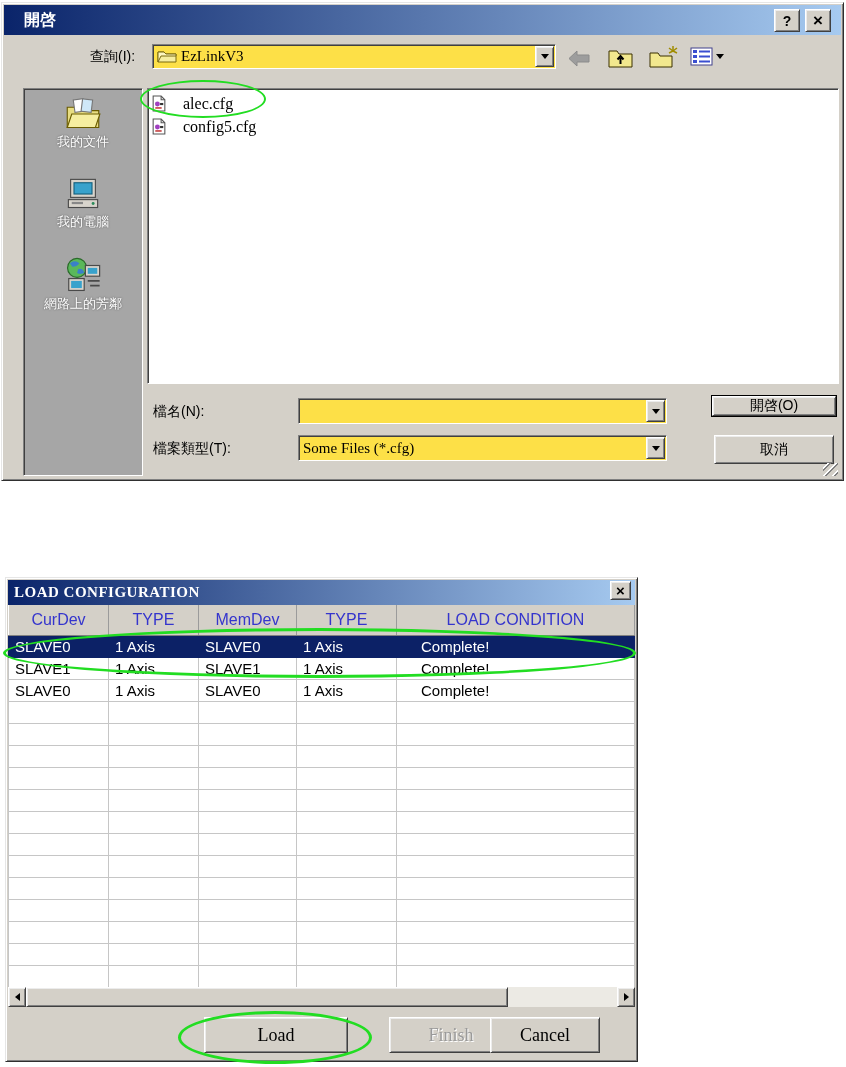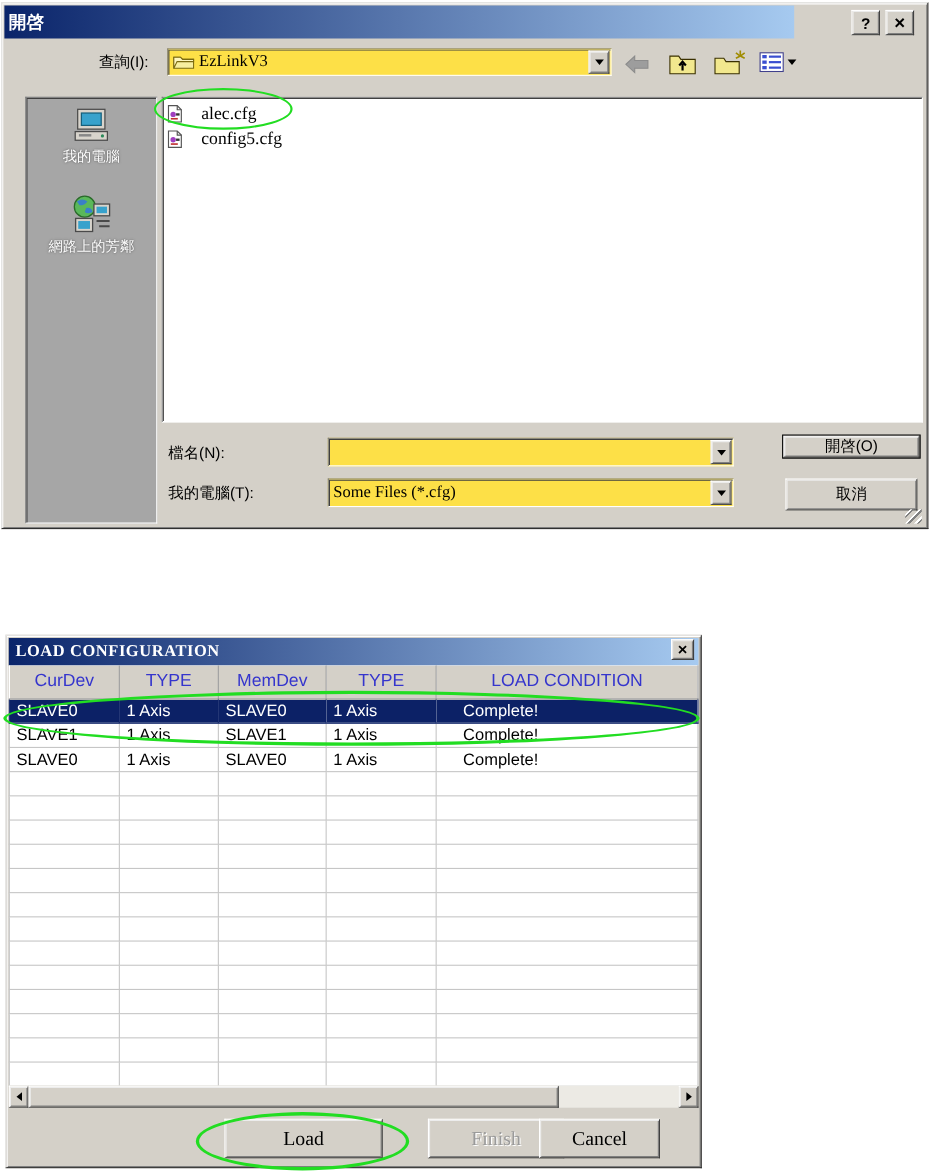--- a/index.html
+++ b/index.html
@@ -19,21 +19,21 @@
          display:flex; align-items:center; justify-content:center; cursor:default;}
   .btn-default{outline:1.5px solid #000;}
   .sunken{border:1px solid; border-color:#808080 #ffffff #ffffff #808080;
           box-shadow:inset 1px 1px 0 #404040;}
   .titlebar{position:absolute; background:linear-gradient(90deg,var(--titleA),var(--titleB));
             color:#fff; display:flex; align-items:center;}
   .tb-btn{position:absolute; font-weight:bold; color:#000; font-size:14px;}
 
   
   .w1{left:1px; top:2px; width:843px; height:479px;}
-  .w1 .titlebar{left:2px; top:2px; width:718px; height:30px; font-size:16px; font-weight:bold; padding-left:4px;}
+  .w1 .titlebar{left:2px; top:2px; width:837px; height:30px; font-size:16px; font-weight:bold; padding-left:20px;}
   .w1 .tb-help{right:43px; top:4px; width:26px; height:23px;}
   .w1 .tb-close{right:12px; top:4px; width:26px; height:23px;}
   .lookin-label,.fname-label,.ftype-label{position:absolute; font-size:14px; color:#000;}
   .lookin-label{left:88px; top:41px; line-height:25px;}
   .combo{position:absolute; background:#fde047; display:flex; align-items:center;}
   .combo-lookin{left:150px; top:41px; width:404px; height:25px;}
   .combo .drop{position:absolute; right:1px; top:1px; bottom:1px; width:19px;}
   .arrow-down{width:0;height:0;border-left:4px solid transparent;border-right:4px solid transparent;border-top:5px solid #000;}
   .combo-text{font-family:"Liberation Serif",serif; font-size:15px; padding-left:4px; white-space:nowrap;}
   .tool-ico{position:absolute; display:flex; align-items:center;}
@@ -150,20 +150,29 @@
         <rect x="9" y="3.5" width="11" height="2" fill="#3a4ed0"></rect>
           <rect x="9" y="8.5" width="11" height="2" fill="#3a4ed0"></rect>
           <rect x="9" y="13.5" width="11" height="2" fill="#3a4ed0"></rect>
       </svg>
       <div class="arrow-down view-arrow"></div>
     </div>
 
     <div class="placesbar sunken">
       <div class="place">
         <svg width="36" height="34" viewBox="0 0 32 30">
+          <path d="M2 9 L12 9 L15 12 L30 12 L30 27 L2 27 Z" fill="#e8dd82" stroke="#6b5c00"></path>
+          <rect x="8" y="2" width="9" height="11" fill="#ffffff" stroke="#777" transform="rotate(-8 12 7)"></rect>
+          <rect x="15" y="2" width="9" height="11" fill="#cfe8f8" stroke="#777" transform="rotate(7 19 7)"></rect>
+          <path d="M2 27 L6 15 L31 15 L27 27 Z" fill="#f6eea0" stroke="#6b5c00"></path>
+        </svg>
+        <span class="place-label">我的文件</span>
+      </div>
+      <div class="place">
+        <svg width="36" height="34" viewBox="0 0 32 30">
           <rect x="5" y="2" width="22" height="16" fill="#d8d4cc" stroke="#4a4a4a"></rect>
           <rect x="8" y="5" width="16" height="10" fill="#38a2cc" stroke="#16607c"></rect>
           <rect x="3" y="20" width="26" height="7" fill="#d8d4cc" stroke="#4a4a4a"></rect>
           <rect x="6" y="22" width="10" height="2" fill="#888"></rect>
           <circle cx="25" cy="23.5" r="1.3" fill="#2a8a5a"></circle>
         </svg>
         <span class="place-label">我的電腦</span>
       </div>
       <div class="place">
         <svg width="38" height="36" viewBox="0 0 32 30">
@@ -207,21 +216,21 @@
     <div class="combo combo-fname sunken">
       <span class="combo-text"></span>
       <div class="btn3d drop">
         <div class="arrow-down"></div>
       </div>
     </div>
     <div class="btn3d open-btn btn-default">
       <span>開啓(O)</span>
     </div>
 
-    <span class="ftype-label">我的電腦(T):</span>
+    <span class="ftype-label">檔案類型(T):</span>
     <div class="combo combo-ftype sunken">
       <span class="combo-text">Some Files (*.cfg)</span>
       <div class="btn3d drop">
         <div class="arrow-down"></div>
       </div>
     </div>
     <div class="btn3d cancel1-btn">
       <span>取消</span>
     </div>
 

